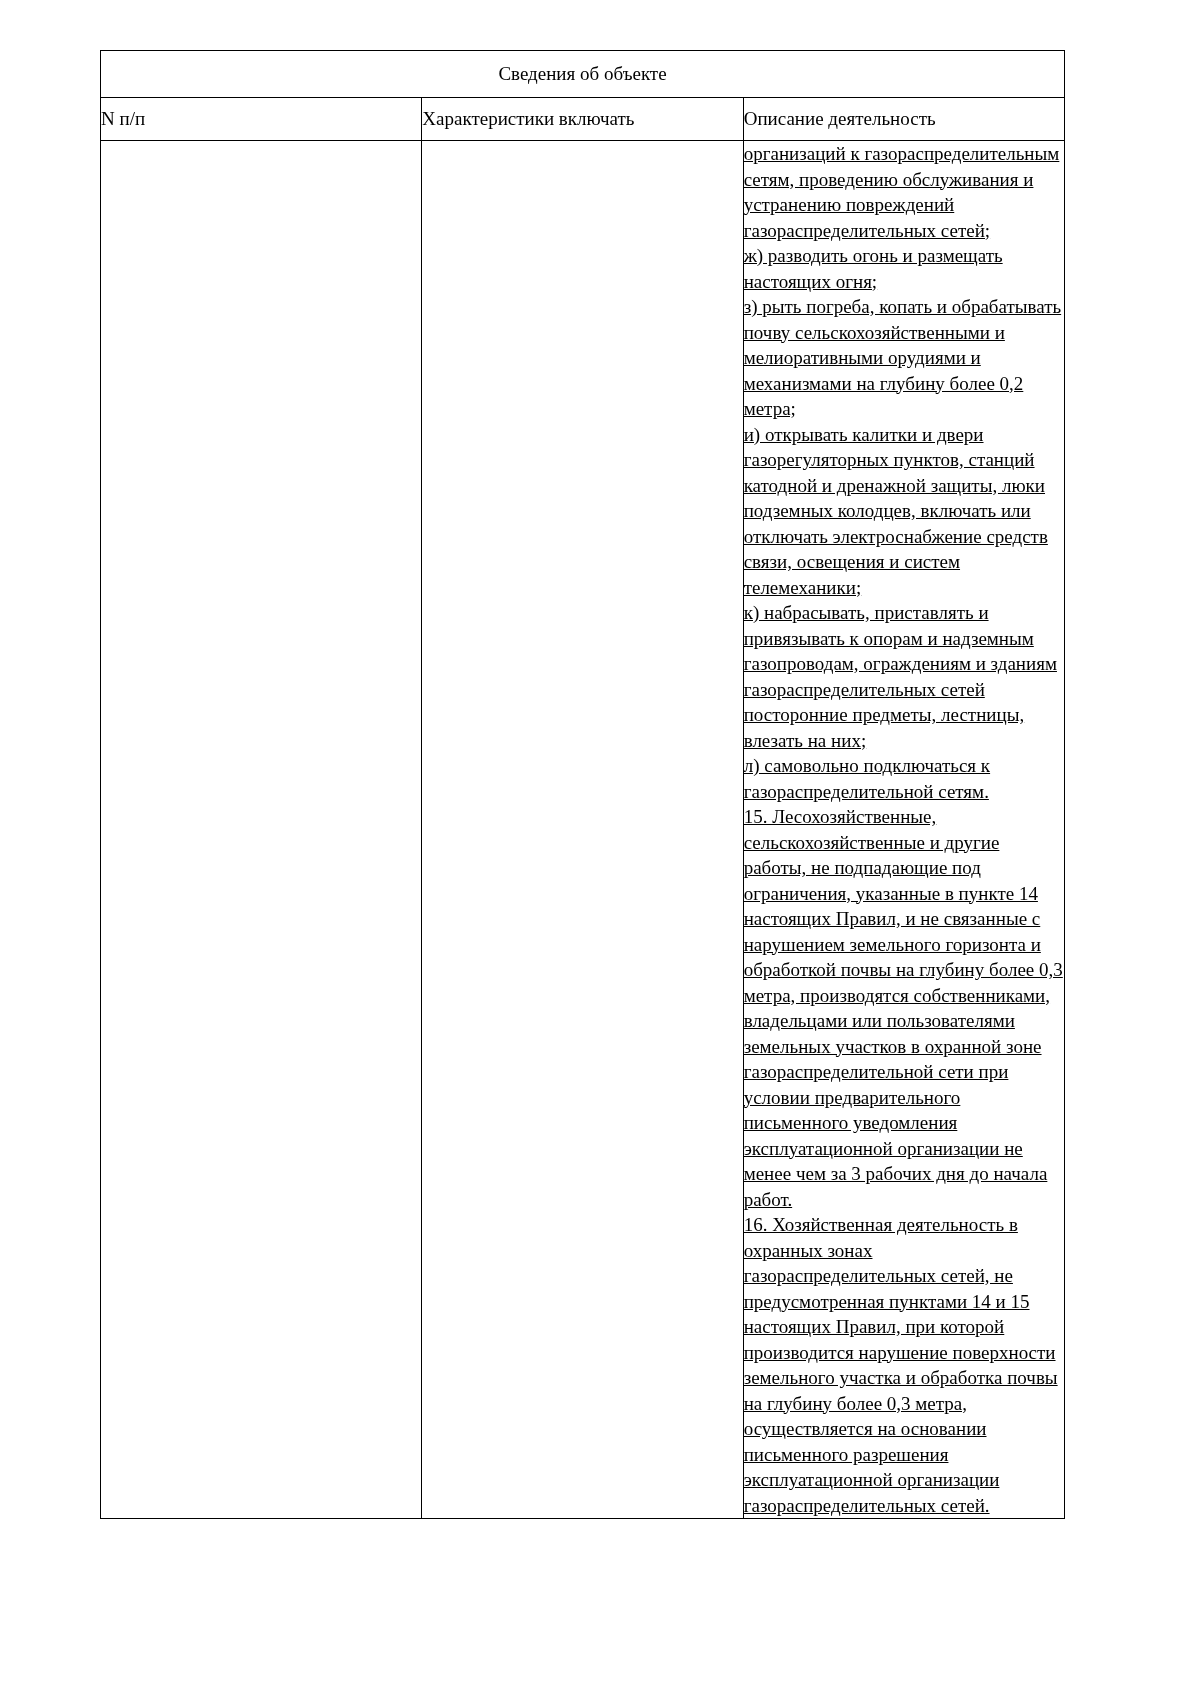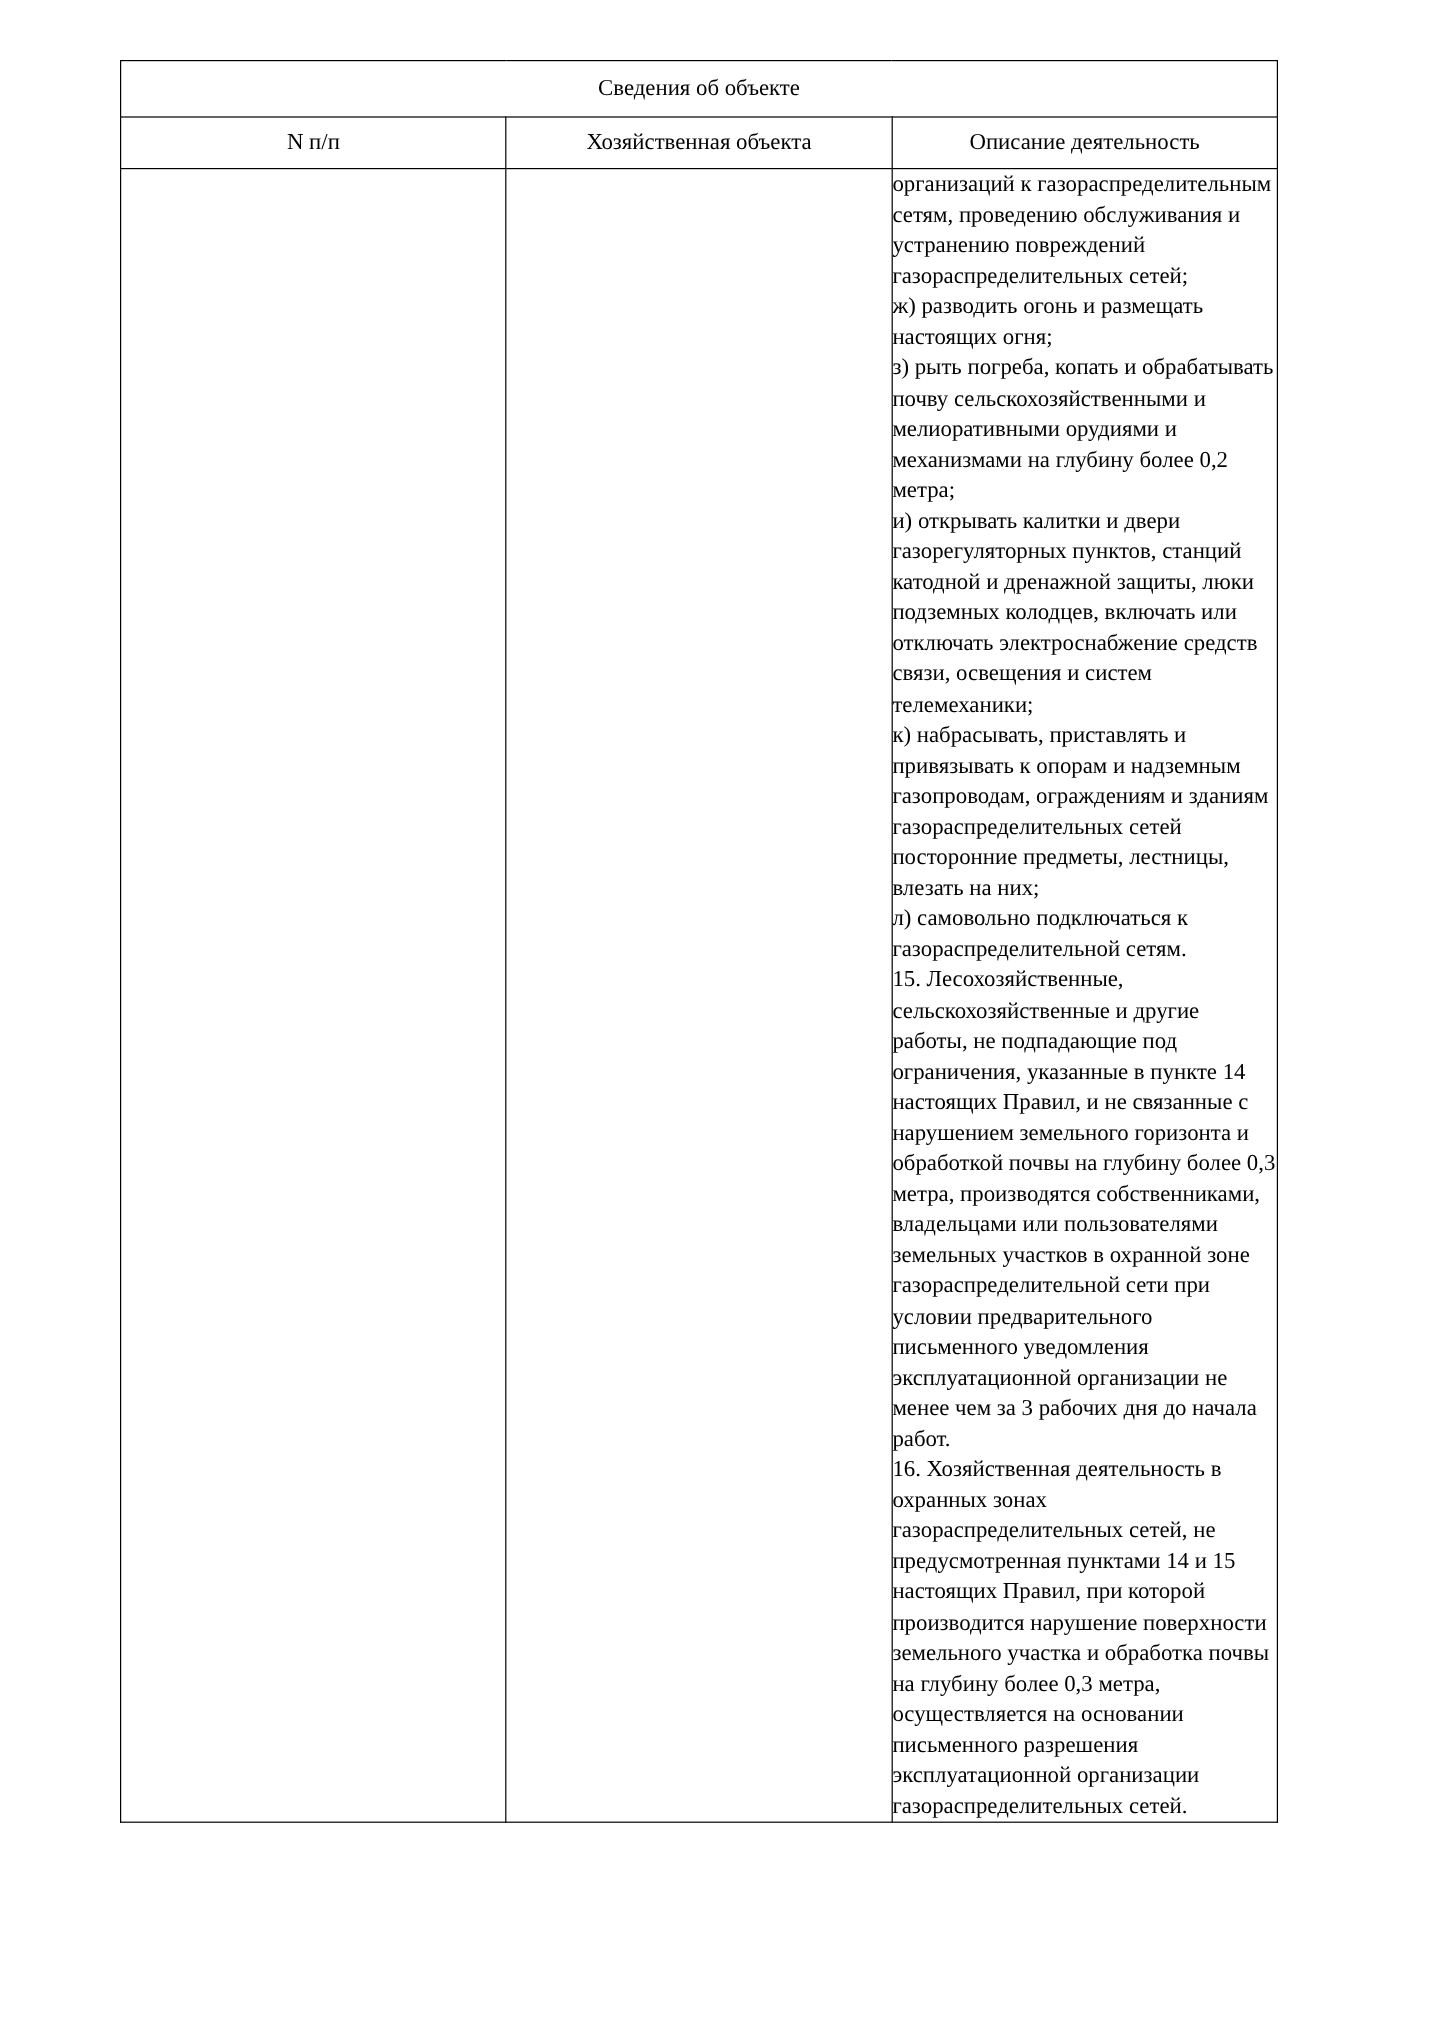--- a/index.html
+++ b/index.html
@@ -32,50 +32,51 @@
     font-size: 19px;
     line-height: 25.5px;
     padding: 0;
   }
   .title-cell {
     text-align: center;
     height: 46px;
     vertical-align: middle;
   }
   .col-head {
-    text-align: center;
+    text-align: left;
     height: 42px;
     vertical-align: middle;
   }
   .col-num   { width: 92px; }
   .col-char  { width: 295px; }
   .col-desc  { width: 578px; }
   .body-cell {
     vertical-align: top;
+    text-decoration: underline;
   }
   .desc-cell {
     padding: 3px 8px 6px 7px;
     text-align: left;
   }
   .desc-cell div {
     margin: 0;
   }
 </style>
 </head>
 <body>
 
 <div class="page">
   <table class="obj-table">
     <tbody>
       <tr>
         <td class="title-cell" colspan="3">Сведения об объекте</td>
       </tr>
       <tr>
         <th class="col-head col-num">N п/п</th>
-        <th class="col-head col-char">Хозяйственная объекта</th>
+        <th class="col-head col-char">Характеристики включать</th>
         <th class="col-head col-desc">Описание деятельность</th>
       </tr>
       <tr>
         <td class="body-cell col-num"></td>
         <td class="body-cell col-char"></td>
         <td class="body-cell col-desc desc-cell">
             <div>организаций к газораспределительным сетям, проведению обслуживания и устранению повреждений газораспределительных сетей;</div>
             <div>ж) разводить огонь и размещать настоящих огня;</div>
             <div>з) рыть погреба, копать и обрабатывать почву сельскохозяйственными и мелиоративными орудиями и механизмами на глубину более 0,2 метра;</div>
             <div>и) открывать калитки и двери газорегуляторных пунктов, станций катодной и дренажной защиты, люки подземных колодцев, включать или отключать электроснабжение средств связи, освещения и систем телемеханики;</div>

